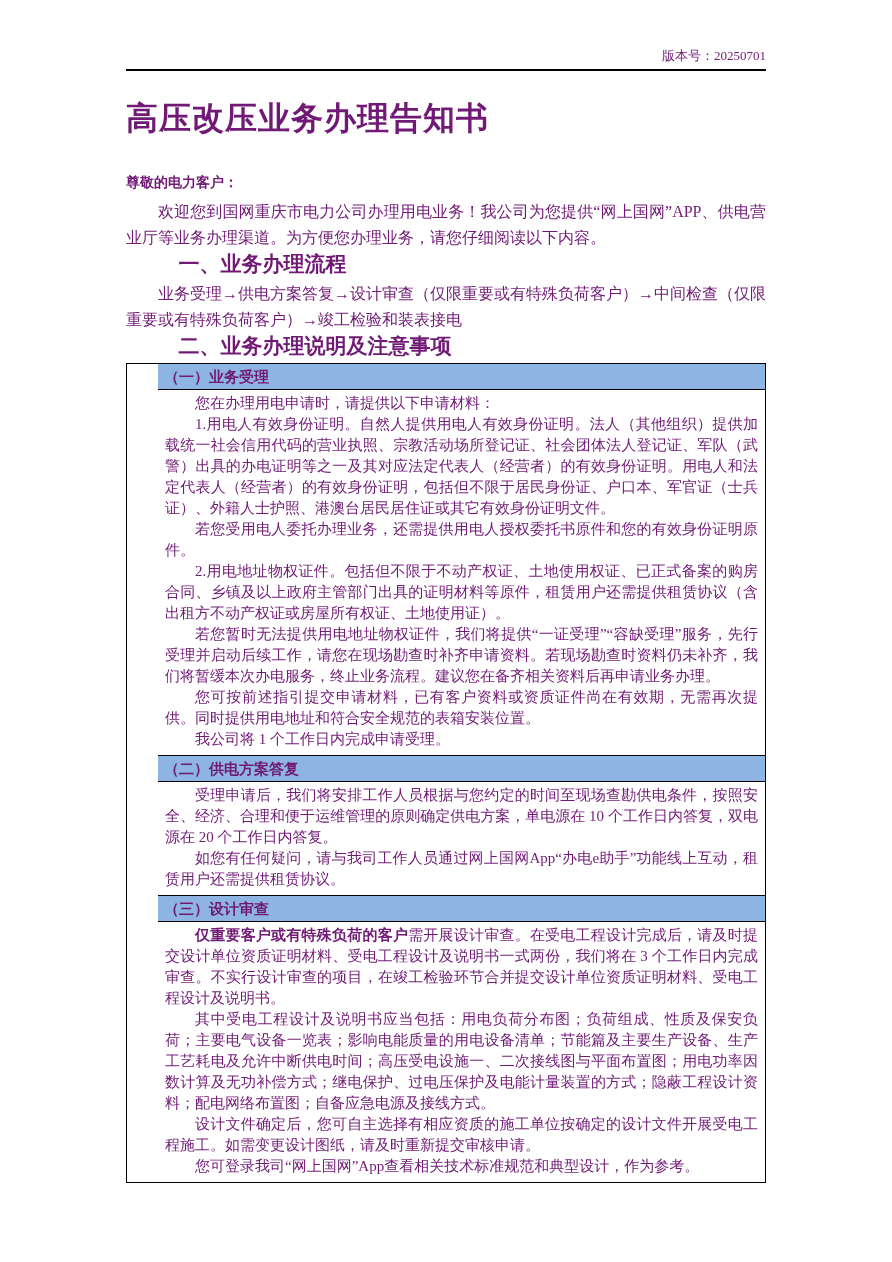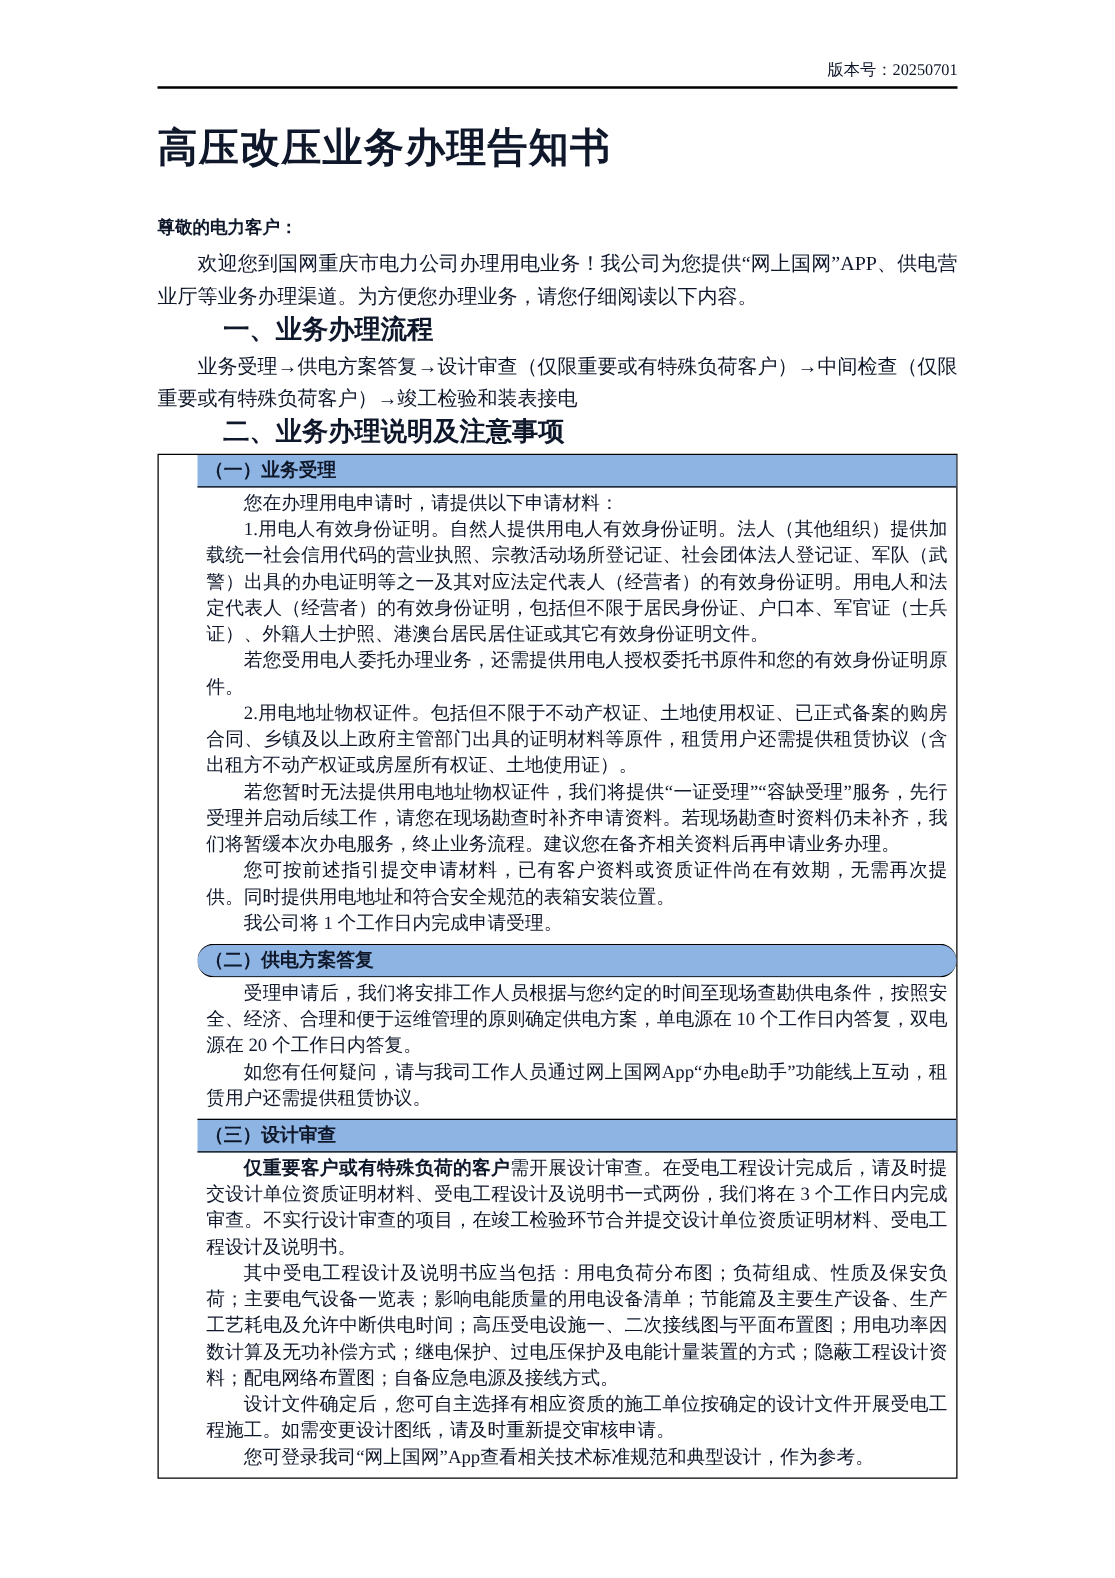--- a/index.html
+++ b/index.html
@@ -6,21 +6,21 @@
   html, body { margin: 0; padding: 0; background: #ffffff; }
 
   .page {
     position: relative;
     width: 808px;
     height: 1262px;
     margin: 0 auto;
     background: #ffffff;
     padding: 48px 84px 20px 84px;
     font-family: "Liberation Serif", "DejaVu Serif", serif;
-    color: #0f172a;
+    color: #701a75;
     overflow: hidden;
   }
 
   .version-line {
     text-align: right;
     font-size: 13px;
     line-height: 16px;
     padding-bottom: 5px;
     font-family: "Liberation Serif", "DejaVu Serif", serif;
   }
@@ -125,21 +125,21 @@
           <p>您在办理用电申请时，请提供以下申请材料：</p>
           <p>1.用电人有效身份证明。自然人提供用电人有效身份证明。法人（其他组织）提供加载统一社会信用代码的营业执照、宗教活动场所登记证、社会团体法人登记证、军队（武警）出具的办电证明等之一及其对应法定代表人（经营者）的有效身份证明。用电人和法定代表人（经营者）的有效身份证明，包括但不限于居民身份证、户口本、军官证（士兵证）、外籍人士护照、港澳台居民居住证或其它有效身份证明文件。</p>
           <p>若您受用电人委托办理业务，还需提供用电人授权委托书原件和您的有效身份证明原件。</p>
           <p>2.用电地址物权证件。包括但不限于不动产权证、土地使用权证、已正式备案的购房合同、乡镇及以上政府主管部门出具的证明材料等原件，租赁用户还需提供租赁协议（含出租方不动产权证或房屋所有权证、土地使用证）。</p>
           <p>若您暂时无法提供用电地址物权证件，我们将提供“一证受理”“容缺受理”服务，先行受理并启动后续工作，请您在现场勘查时补齐申请资料。若现场勘查时资料仍未补齐，我们将暂缓本次办电服务，终止业务流程。建议您在备齐相关资料后再申请业务办理。</p>
           <p>您可按前述指引提交申请材料，已有客户资料或资质证件尚在有效期，无需再次提供。同时提供用电地址和符合安全规范的表箱安装位置。</p>
           <p>我公司将 1 个工作日内完成申请受理。</p>
         </div>
       </div>
       <div class="block">
-        <div class="block-header" style="background: rgb(141, 180, 226); border-radius: 13px;">（二）供电方案答复</div>
+        <div class="block-header" style="background: rgb(141, 180, 226);">（二）供电方案答复</div>
         <div class="block-body">
           <p>受理申请后，我们将安排工作人员根据与您约定的时间至现场查勘供电条件，按照安全、经济、合理和便于运维管理的原则确定供电方案，单电源在 10 个工作日内答复，双电源在 20 个工作日内答复。</p>
           <p>如您有任何疑问，请与我司工作人员通过网上国网App“办电e助手”功能线上互动，租赁用户还需提供租赁协议。</p>
         </div>
       </div>
       <div class="block">
         <div class="block-header" style="background: rgb(141, 180, 226);">（三）设计审查</div>
         <div class="block-body">
           <p><b>仅重要客户或有特殊负荷的客户</b>需开展设计审查。在受电工程设计完成后，请及时提交设计单位资质证明材料、受电工程设计及说明书一式两份，我们将在 3 个工作日内完成审查。不实行设计审查的项目，在竣工检验环节合并提交设计单位资质证明材料、受电工程设计及说明书。</p>
           <p>其中受电工程设计及说明书应当包括：用电负荷分布图；负荷组成、性质及保安负荷；主要电气设备一览表；影响电能质量的用电设备清单；节能篇及主要生产设备、生产工艺耗电及允许中断供电时间；高压受电设施一、二次接线图与平面布置图；用电功率因数计算及无功补偿方式；继电保护、过电压保护及电能计量装置的方式；隐蔽工程设计资料；配电网络布置图；自备应急电源及接线方式。</p>

